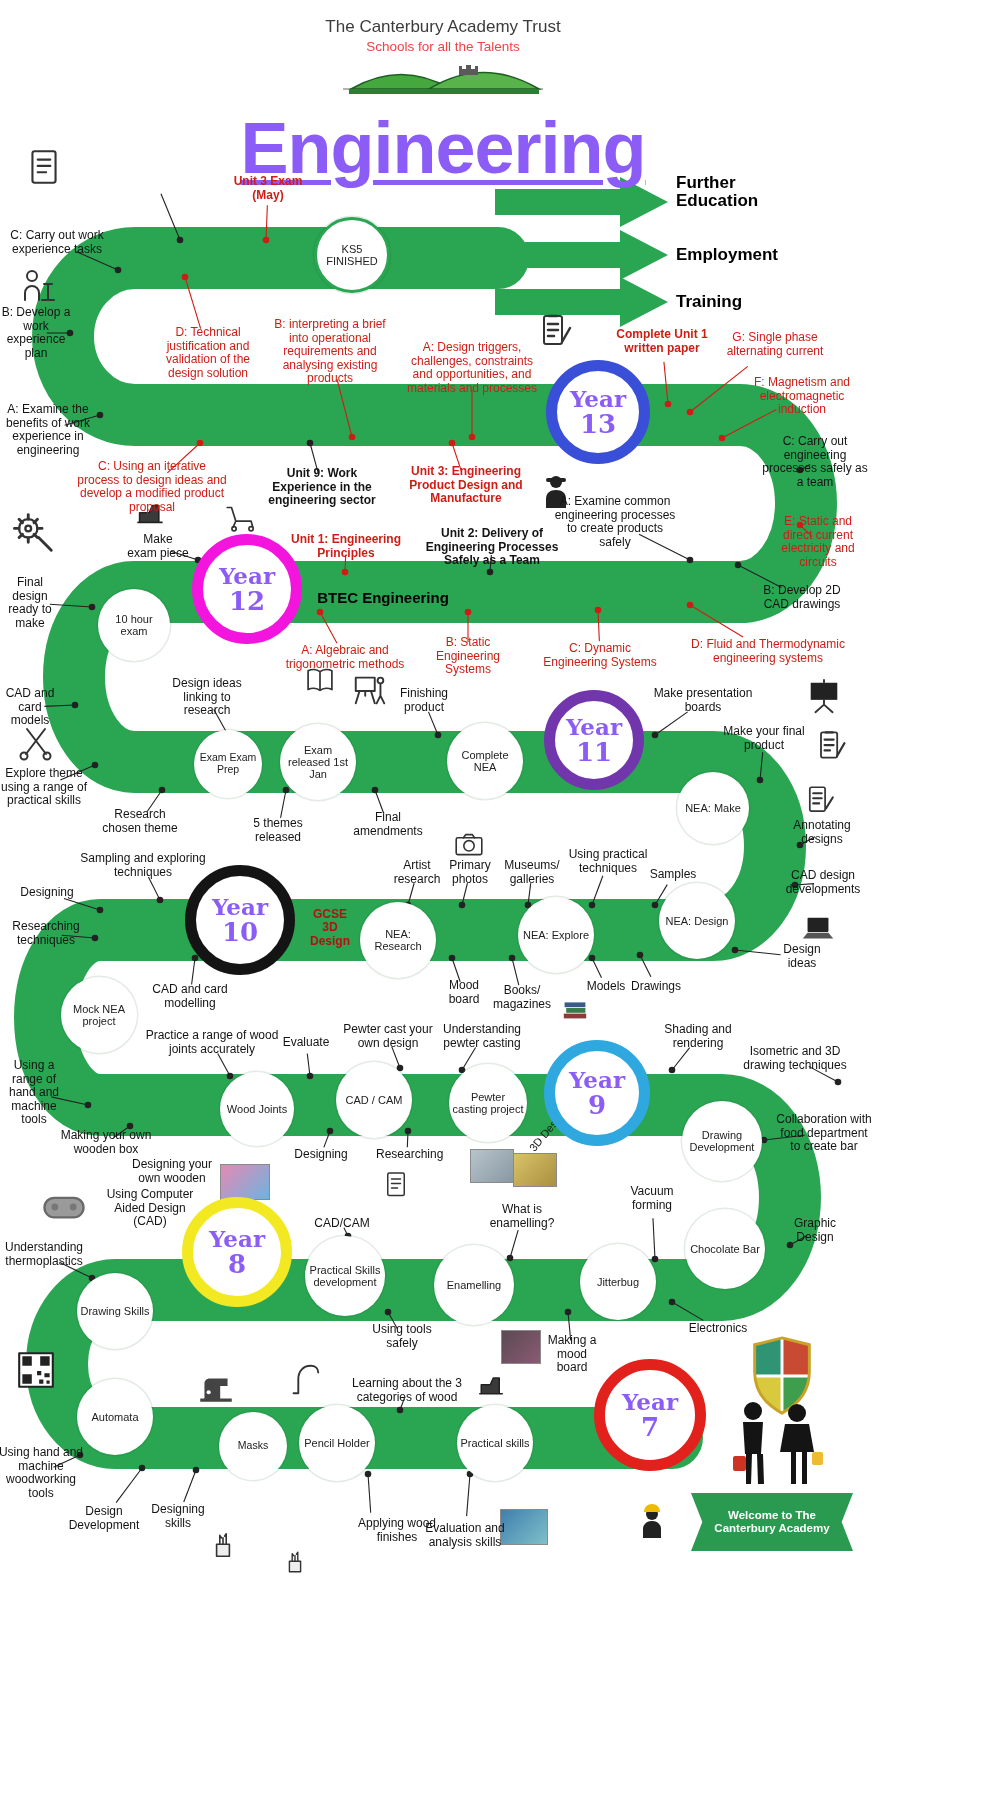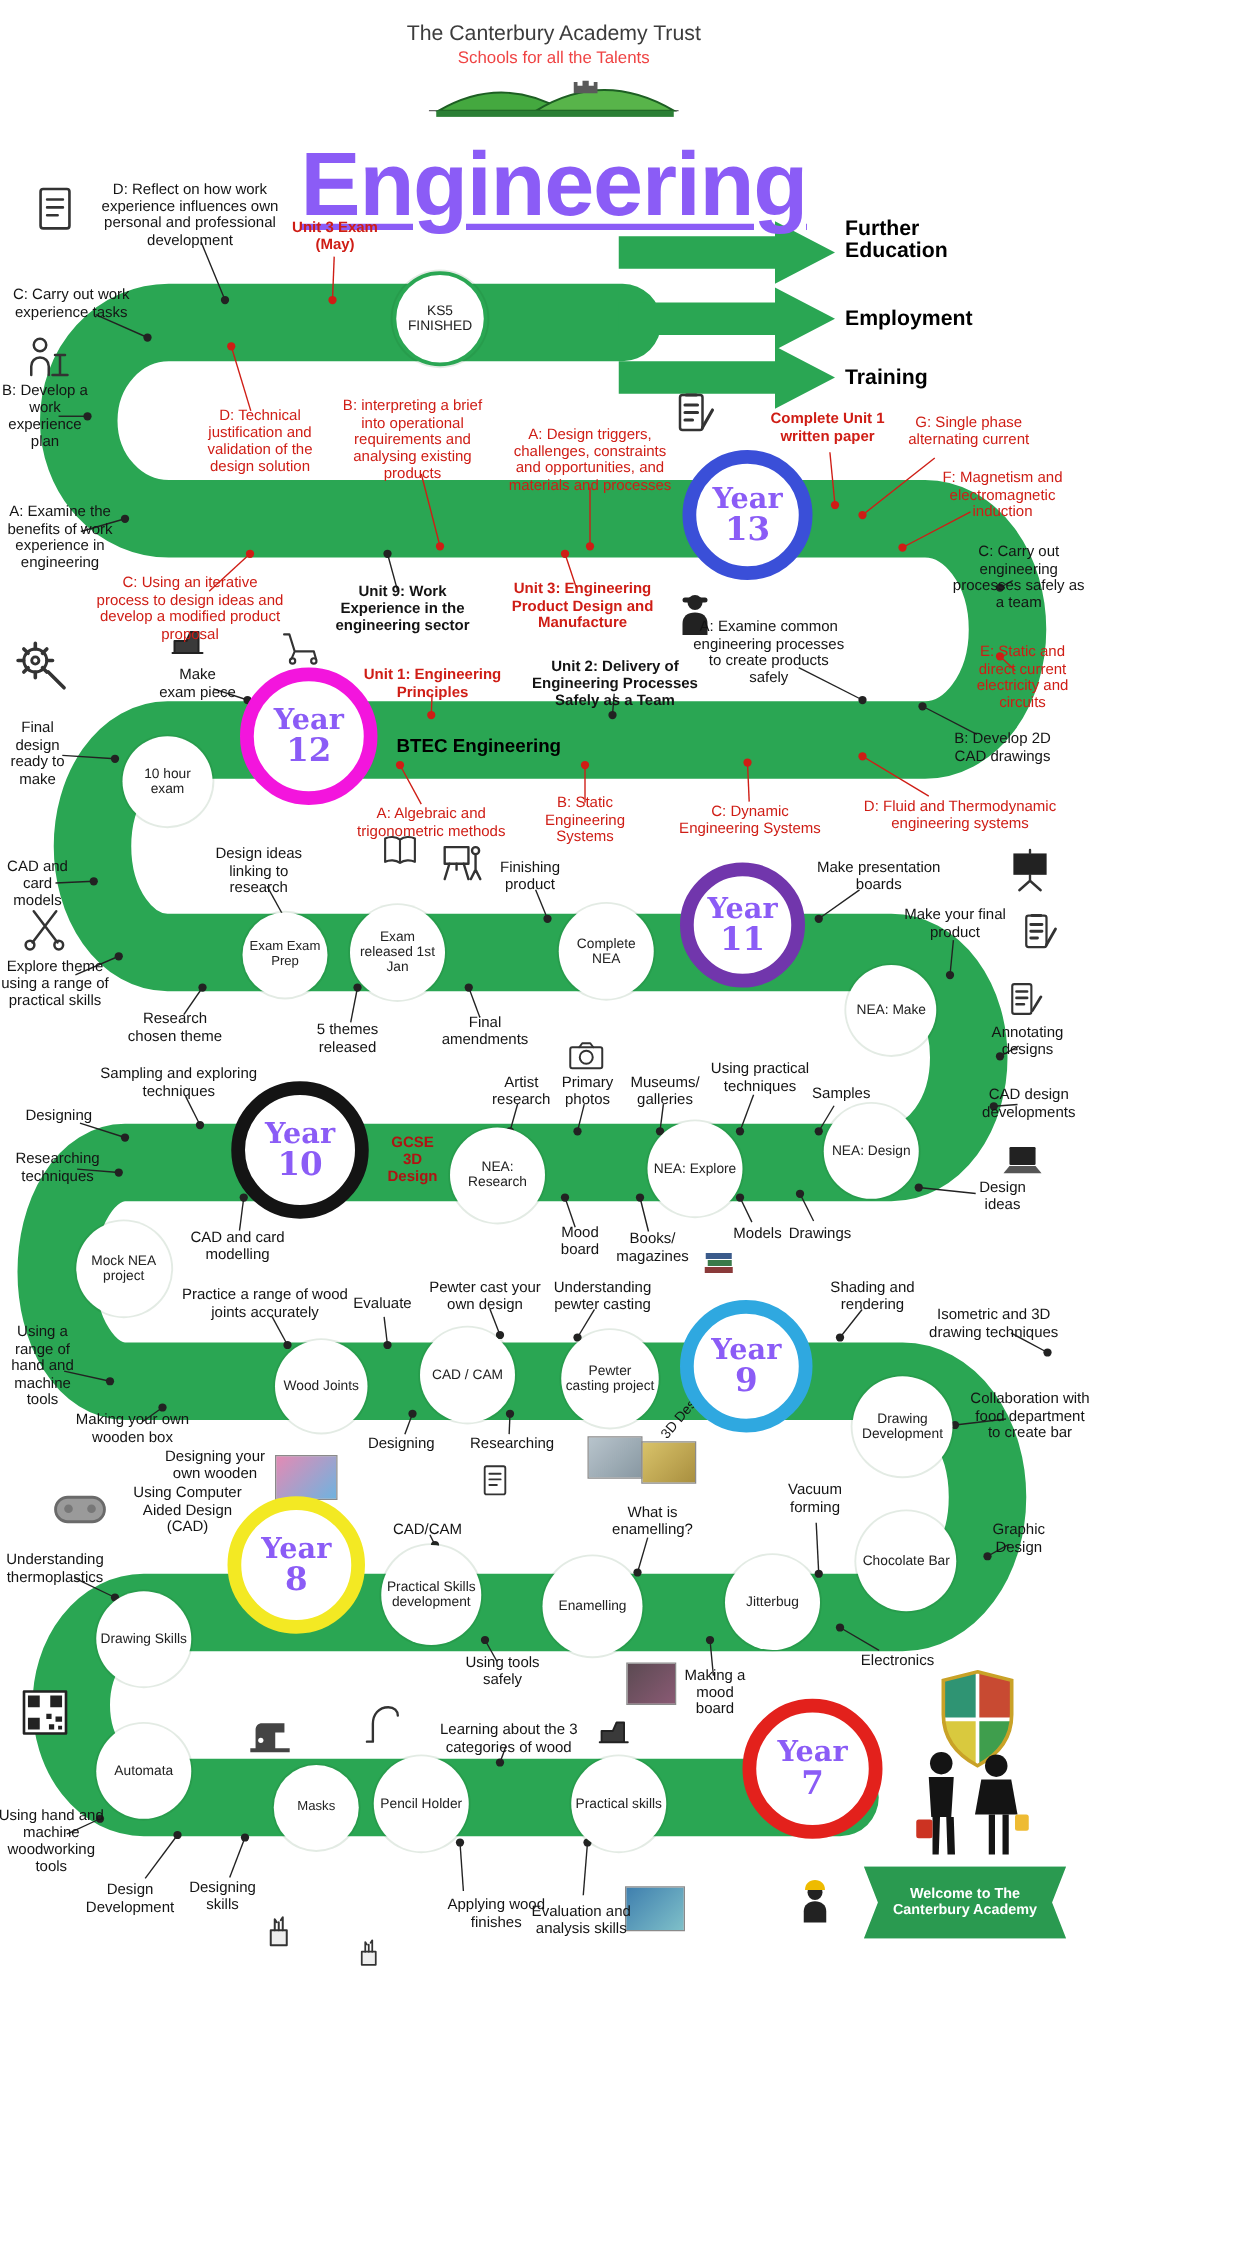--- a/index.html
+++ b/index.html
@@ -309,21 +309,20 @@
       </div>
       <div class="station" style="left: 253px; top: 1446px; width: 68px; height: 68px; font-size: 10.5px;">
         <span>Masks</span>
       </div>
       <div class="station" style="left: 337px; top: 1443px; width: 76px; height: 76px; font-size: 11px;">
         <span>Pencil Holder</span>
       </div>
       <div class="station" style="left: 495px; top: 1443px; width: 76px; height: 76px; font-size: 11px;">
         <span>Practical skills</span>
       </div>
-      <div class="lbl" style="left: 152px; top: 172px; width: 158px;">D: Reflect on how work experience influences own personal and professional development</div>
       <div class="lbl red b" style="left: 268px; top: 189px; width: 90px;">Unit 3 Exam (May)</div>
       <div class="lbl" style="left: 57px; top: 243px; width: 100px;">C: Carry out work experience tasks</div>
       <div class="lbl" style="left: 36px; top: 333px; width: 72px;">B: Develop a work experience plan</div>
       <div class="lbl" style="left: 48px; top: 430px; width: 96px;">A: Examine the benefits of work experience in engineering</div>
       <div class="lbl red" style="left: 208px; top: 353px; width: 118px;">D: Technical justification and validation of the design solution</div>
       <div class="lbl red" style="left: 330px; top: 352px; width: 132px;">B: interpreting a brief into operational requirements and analysing existing products</div>
       <div class="lbl red" style="left: 472px; top: 368px; width: 140px;">A: Design triggers, challenges, constraints and opportunities, and materials and processes</div>
       <div class="lbl red b" style="left: 662px; top: 342px; width: 112px;">Complete Unit 1 written paper</div>
       <div class="lbl red" style="left: 775px; top: 345px; width: 118px;">G: Single phase alternating current</div>
       <div class="lbl red" style="left: 802px; top: 396px; width: 120px;">F: Magnetism and electromagnetic induction</div>

